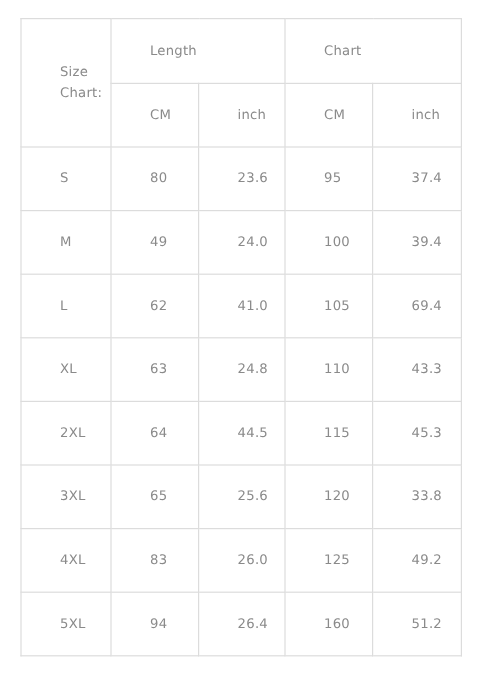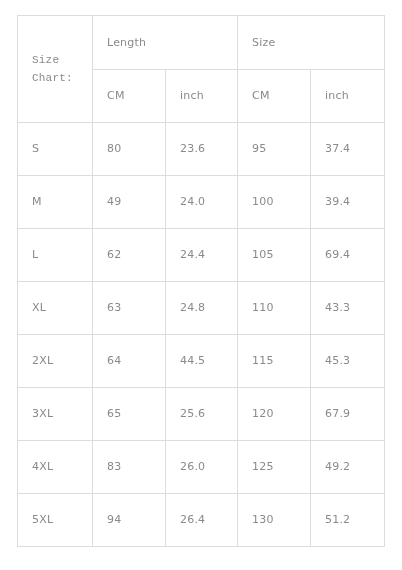--- a/index.html
+++ b/index.html
@@ -33,21 +33,21 @@
   table.size-chart {
     border-collapse: collapse;
     table-layout: fixed;
     width: 367px;
     background: #ffffff;
   }
 
   table.size-chart td,
   table.size-chart th {
     border: 1px solid #dcdcdc;
-    padding: 0 0 0 14px;
+    padding: 0 0 0 32px;
     margin: 0;
     font-weight: normal;
     font-size: 11px;
     line-height: 18px;
     color: #8a8a8a;
     text-align: left;
     vertical-align: middle;
     letter-spacing: 0.2px;
     box-sizing: border-box;
     background: #ffffff;
@@ -65,21 +65,20 @@
   tr.header-row-units  th { height: 53px; }
 
   th.corner-cell {
     vertical-align: middle;
   }
   th.corner-cell .corner-text {
     display: block;
     width: 46px;
     white-space: normal;
     word-break: break-word;
-    font-family: Liberation Mono, monospace;
   }
 
   
   tr.data-row td { height: 53px; }
 
   .num { white-space: nowrap; }
 </style>
 </head>
 <body>
 
@@ -92,21 +91,21 @@
         <col class="c-linch">
         <col class="c-bcm">
         <col class="c-binch">
       </colgroup>
       <thead>
         <tr class="header-row-group">
           <th class="corner-cell" rowspan="2">
               <span class="corner-text">Size Chart:</span>
             </th>
           <th colspan="2">Length</th>
-          <th colspan="2">Size</th>
+          <th colspan="2">Chart</th>
         </tr>
         <tr class="header-row-units">
           <th>CM</th>
           <th>inch</th>
           <th>CM</th>
           <th>inch</th>
         </tr>
       </thead>
       <tbody>
         <tr class="data-row">
@@ -119,21 +118,21 @@
         <tr class="data-row">
           <td>M</td>
           <td class="num">49</td>
           <td class="num">24.0</td>
           <td class="num">100</td>
           <td class="num">39.4</td>
         </tr>
         <tr class="data-row">
           <td>L</td>
           <td class="num">62</td>
-          <td class="num">24.4</td>
+          <td class="num">41.0</td>
           <td class="num">105</td>
           <td class="num">69.4</td>
         </tr>
         <tr class="data-row">
           <td>XL</td>
           <td class="num">63</td>
           <td class="num">24.8</td>
           <td class="num">110</td>
           <td class="num">43.3</td>
         </tr>
@@ -142,32 +141,32 @@
           <td class="num">64</td>
           <td class="num">44.5</td>
           <td class="num">115</td>
           <td class="num">45.3</td>
         </tr>
         <tr class="data-row">
           <td>3XL</td>
           <td class="num">65</td>
           <td class="num">25.6</td>
           <td class="num">120</td>
-          <td class="num">67.9</td>
+          <td class="num">33.8</td>
         </tr>
         <tr class="data-row">
           <td>4XL</td>
           <td class="num">83</td>
           <td class="num">26.0</td>
           <td class="num">125</td>
           <td class="num">49.2</td>
         </tr>
         <tr class="data-row">
           <td>5XL</td>
           <td class="num">94</td>
           <td class="num">26.4</td>
-          <td class="num">130</td>
+          <td class="num">160</td>
           <td class="num">51.2</td>
         </tr>
       </tbody>
     </table>
   </div>
 </div>
 
 </body></html>

